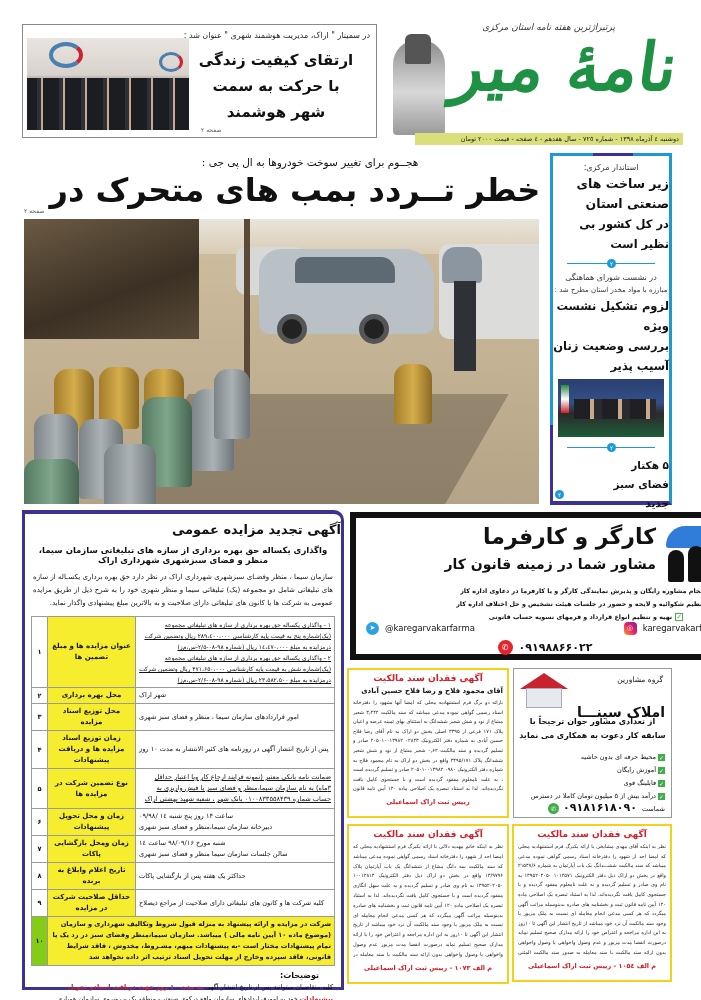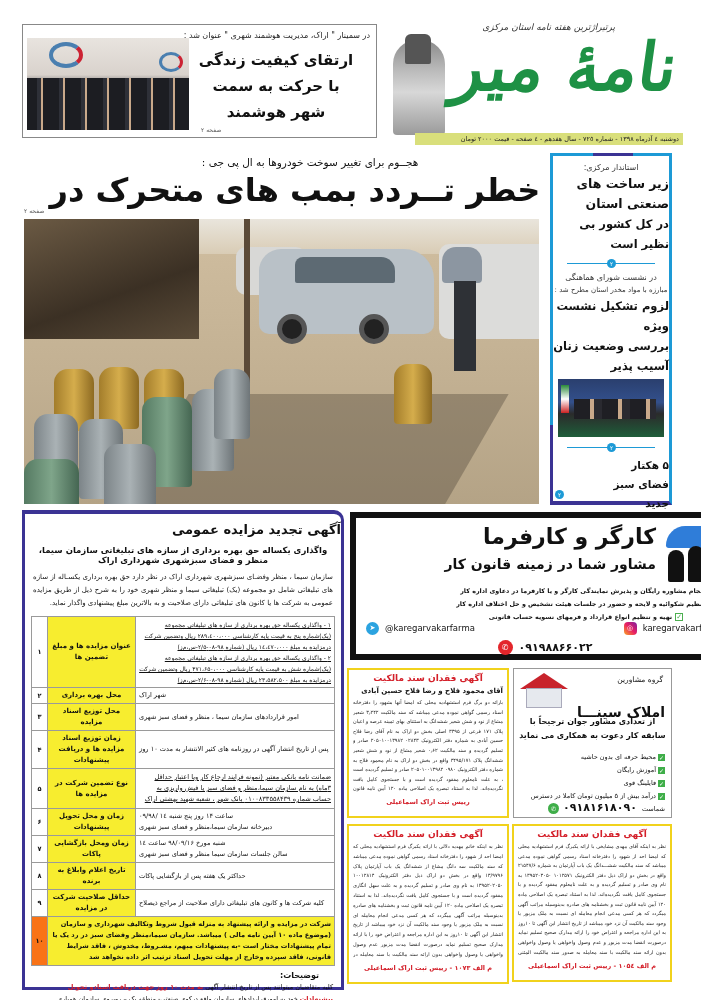--- a/index.html
+++ b/index.html
@@ -252,21 +252,21 @@
           <td class="lbl">تاریخ اعلام وابلاغ به برنده</td>
           <td class="num">۸</td>
         </tr>
     <tr style="height:22px;">
           <td class="val">کلیه شرکت ها و کانون های تبلیغاتی دارای صلاحیت از مراجع ذیصلاح</td>
           <td class="lbl">حداقل صلاحیت شرکت در مزایده</td>
           <td class="num">۹</td>
         </tr>
     <tr class="yrow">
           <td class="val" colspan="2">شرکت در مزایده  و ارائه پیشنهاد به منزله قبول شروط وتکالیف شهرداری و سازمان (موضوع ماده ۱۰ آیین نامه مالی ) میباشد. سازمان سیما،منظر وفضای سبز در رد یک یا تمام پیشنهادات مختار است -به پیشنهادات مبهم، مشـروط، مخدوش ، فاقد شرایط قانونی، فاقد سپرده وخارج از مهلت تحویل اسناد ترتیب اثر داده نخواهد شد</td>
-          <td class="num" style="background:#f97316;">۱۰</td>
+          <td class="num" style="background:#84cc16;">۱۰</td>
         </tr>
   </tbody>
     </table>
   <div class="notes-h">توضیحات:</div>
   <div class="notes"><span>کلیه متقاضیان میتوانند پس از تاریخ انتشار آگهی </span><span class="red">به مدت ۱۰ روز جهت دریافت اسنادو تحویل پیشنهادات</span><span> خود به امورقراردادهای سازمان واقع درکوی صنعتی- منطقه یک – روبروی سازمان همیاری شهرداری ها مراجعه و یا جهت کســـب اطلاعات بیشـــــتر با </span></div>
 
 </div>
 
 <div class="abs" id="labor-ad">
   <div class="icon-ppl">

